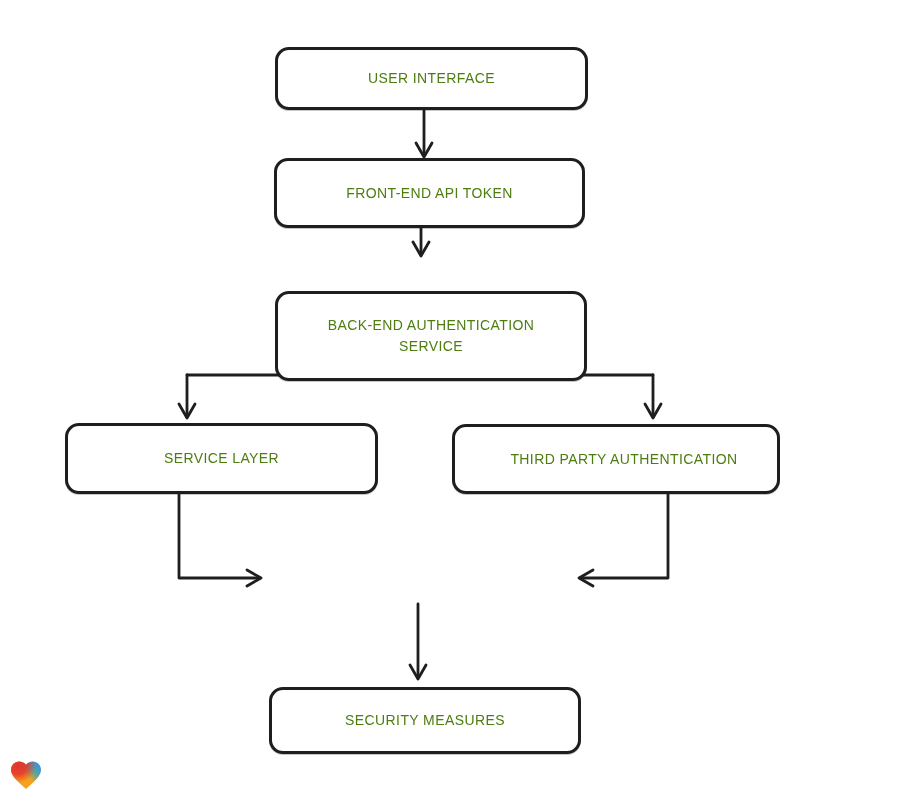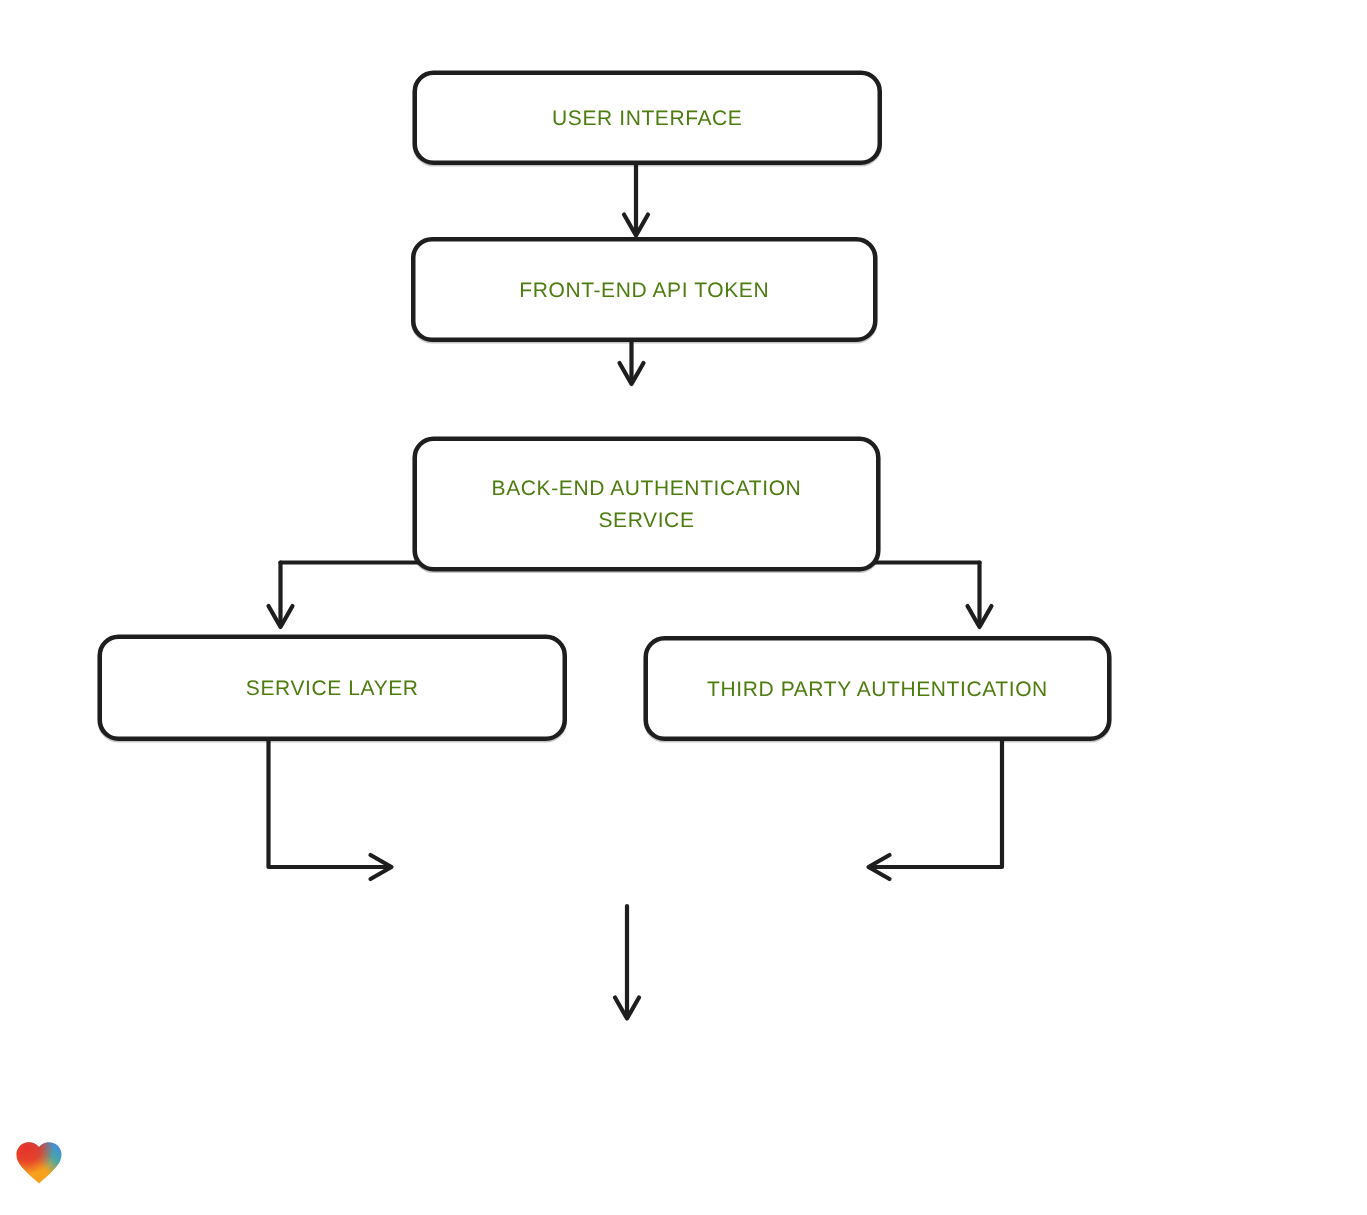--- a/index.html
+++ b/index.html
@@ -33,21 +33,21 @@
     font-size: 14px;
     letter-spacing: 0.4px;
     line-height: 1.5;
     color: #4d7c0f;
     font-weight: 400;
   }
   #node-user-interface               { left: 275px; top: 47px;  width: 307px; height: 57px; }
   #node-front-end-api-calls          { left: 274px; top: 158px; width: 305px; height: 64px; }
   #node-back-end-auth-service        { left: 275px; top: 277px; width: 306px; height: 84px; margin-top: 14px; }
   #node-database-layer               { left: 65px;  top: 423px; width: 307px; height: 65px; }
-  #node-third-party-authentication   { left: 429px; top: 424px; width: 306px; height: 64px; }
+  #node-third-party-authentication   { left: 452px; top: 424px; width: 306px; height: 64px; padding-left: 16px; }
   #node-session-and-token-management { left: 266px; top: 542px; width: 306px; height: 62px; }
   #node-security-measures            { left: 269px; top: 687px; width: 306px; height: 61px; }
   #node-back-end-auth-service .node-label        { max-width: 225px; }
   #node-session-and-token-management .node-label { max-width: 170px; }
   .badge {
     position: absolute;
     left: 8px; top: 757px;
     width: 36px; height: 36px;
     z-index: 3;
     cursor: pointer;
@@ -107,20 +107,23 @@
 
   <div class="node" id="node-database-layer">
     <span class="node-label">SERVICE LAYER</span>
   </div>
 
   <div class="node" id="node-third-party-authentication">
     <span class="node-label">THIRD PARTY AUTHENTICATION</span>
   </div>
 
 
+  <div class="node" id="node-security-measures">
+    <span class="node-label">SECURITY MEASURES</span>
+  </div>
 
   <div class="badge">
     <svg width="36" height="36" viewBox="0 0 24 24" xmlns="http://www.w3.org/2000/svg">
       <defs>
         <linearGradient id="heart-base" x1="0" y1="1" x2="1" y2="0">
           <stop offset="0" stop-color="#F6A21E"></stop>
           <stop offset="0.48" stop-color="#F6A21E"></stop>
           <stop offset="0.72" stop-color="#4AA8A5"></stop>
           <stop offset="1" stop-color="#3C82F6"></stop>
         </linearGradient>

